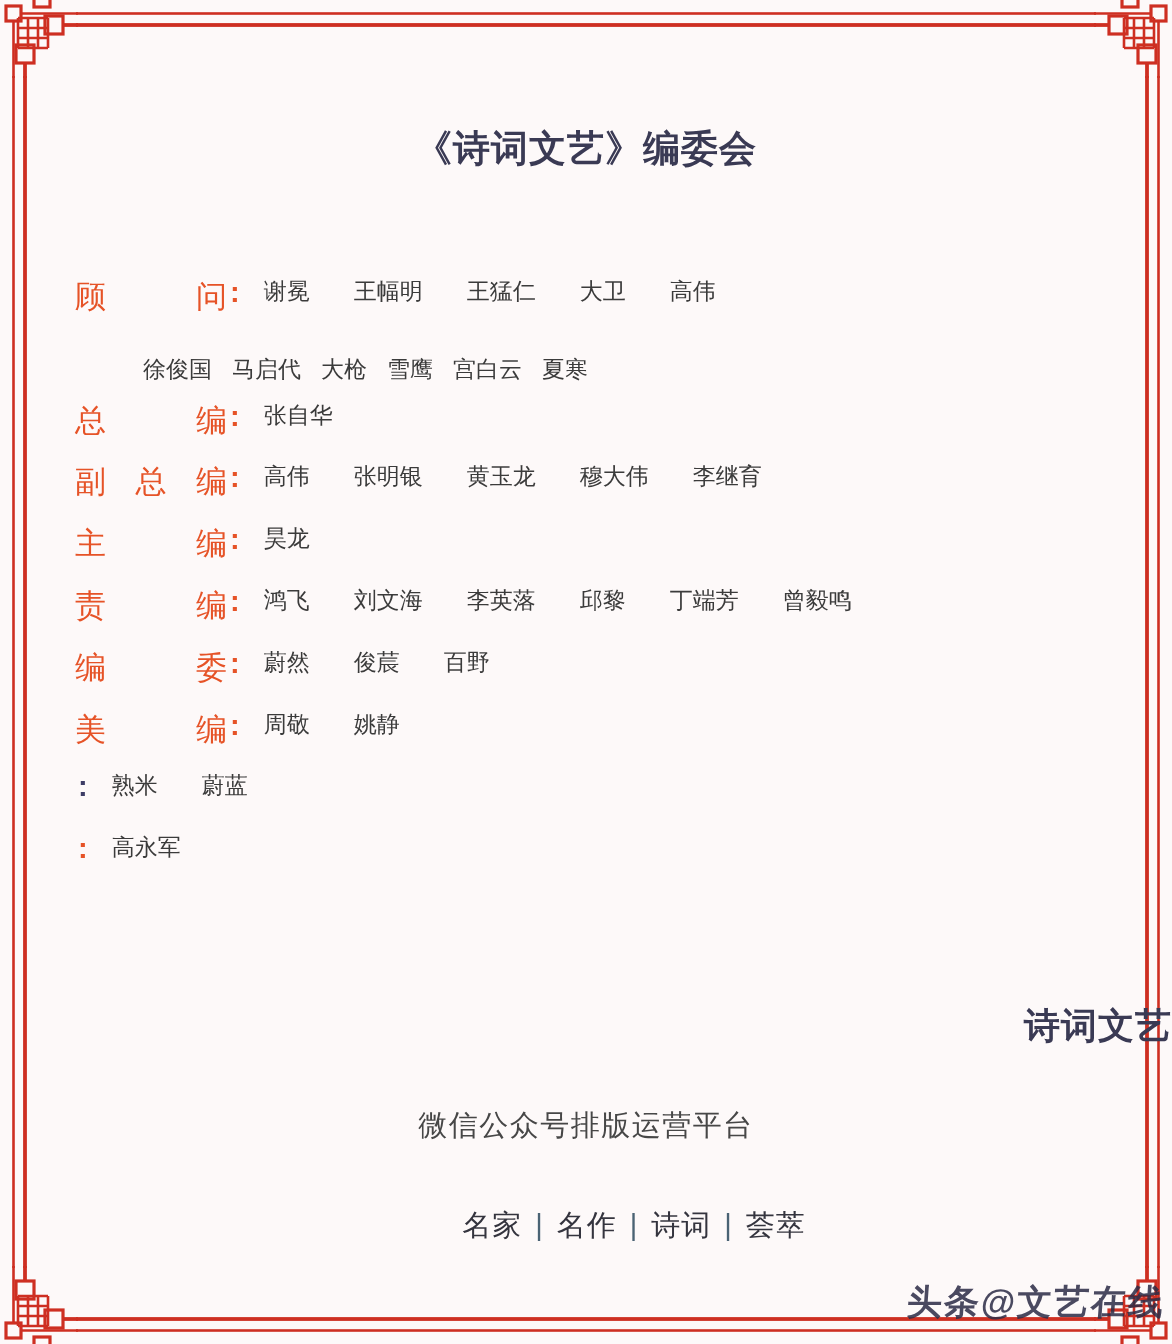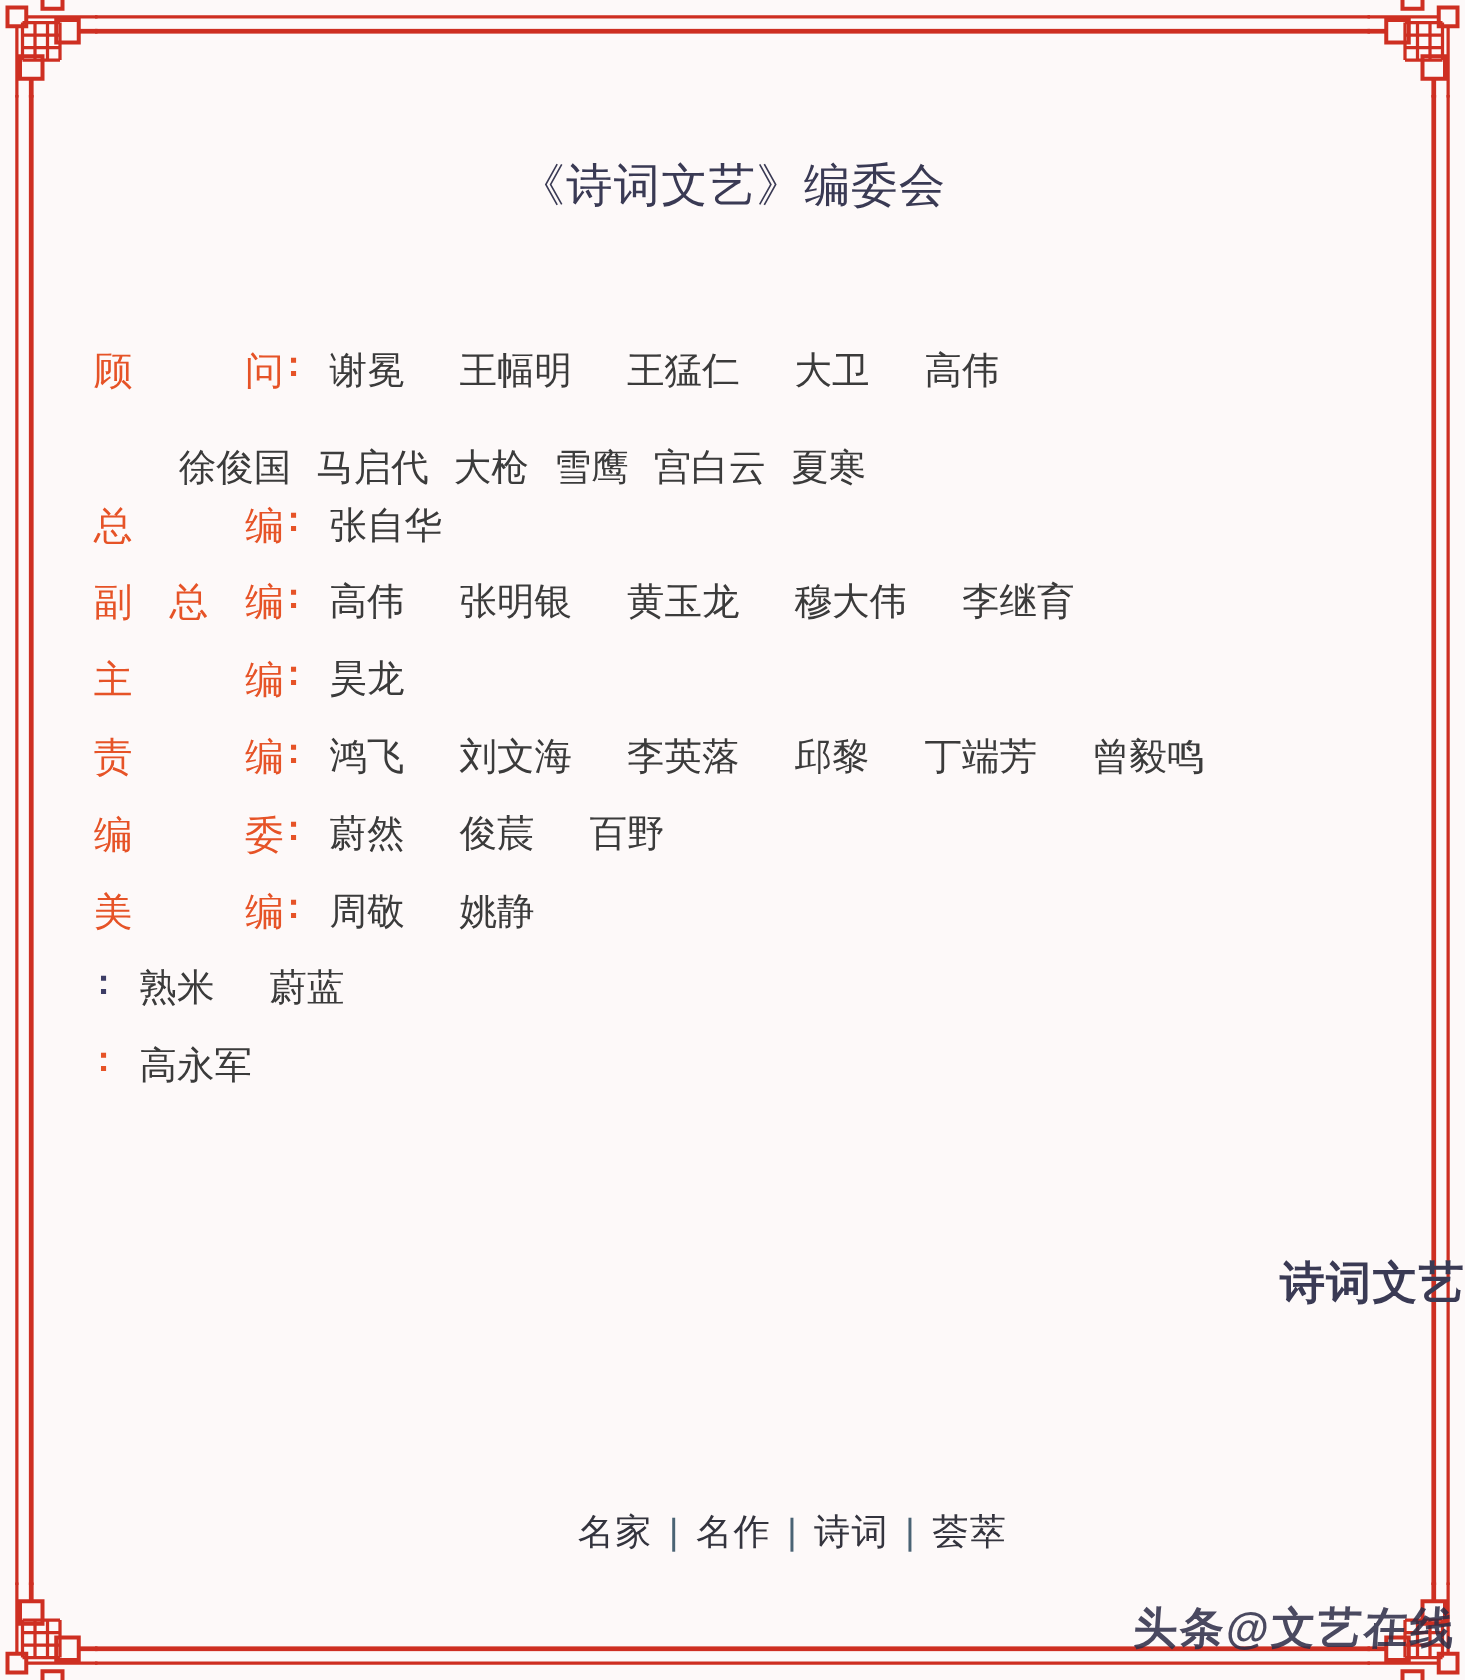--- a/index.html
+++ b/index.html
@@ -10,30 +10,30 @@
   html,body{margin:0;padding:0;}
   body{
     width:1172px;height:1344px;position:relative;overflow:hidden;
     background:var(--bg);
     font-family:"Liberation Sans","DejaVu Sans",sans-serif;
   }
   .frame{position:absolute;top:0;left:0;z-index:1;}
   .content{position:absolute;inset:0;z-index:2;}
   .title{
     position:absolute;top:124px;left:0;width:100%;text-align:center;
-    font-size:37px;font-weight:normal;letter-spacing:1px;color:var(--navy);
+    font-size:37px;font-weight:bold;letter-spacing:1px;color:var(--navy);
   }
   .board{position:absolute;top:276px;left:75px;right:40px;}
   .line{height:61.8px;display:flex;white-space:nowrap;}
   .label{
     flex:none;width:152px;display:inline-block;color:var(--orange);
     font-size:31px;text-align:justify;text-align-last:justify;
   }
   .colon{flex:none;font-size:29px;font-weight:bold;margin:0 24px 0 3px;}
-  .names{display:flex;column-gap:15px;font-size:30px;color:var(--ink);gap:44px;}
+  .names{display:flex;column-gap:15px;font-size:23px;color:var(--ink);gap:44px;}
   .line.cont{padding-left:68px;}
   .line.cont .names{column-gap:20px;margin-top:16px;}
   .brand{
     position:absolute;top:1002px;left:0;width:100%;text-align:right;
     font-size:36px;font-weight:bold;letter-spacing:1px;color:var(--navy);
   }
   .subtitle{
     position:absolute;top:1106px;left:0;width:100%;text-align:center;
     font-size:29px;letter-spacing:1.5px;color:var(--subtitle);
   }
@@ -168,15 +168,16 @@
         </span>
       </div>
       <div class="line">
         <span class="colon" style="color: rgb(230, 83, 39);">:</span>
         <span class="names">
           <span>高永军</span>
         </span>
       </div>
     </div>
   <div class="brand">诗词文艺</div>
+  <div class="subtitle">微信公众号排版运营平台</div>
   <div class="tagline"><span>名家</span><span class="sep">|</span><span>名作</span><span class="sep">|</span><span>诗词</span><span class="sep">|</span><span>荟萃</span></div>
 </div>
 <div class="watermark">头条@文艺在线</div>
 
 </body></html>

